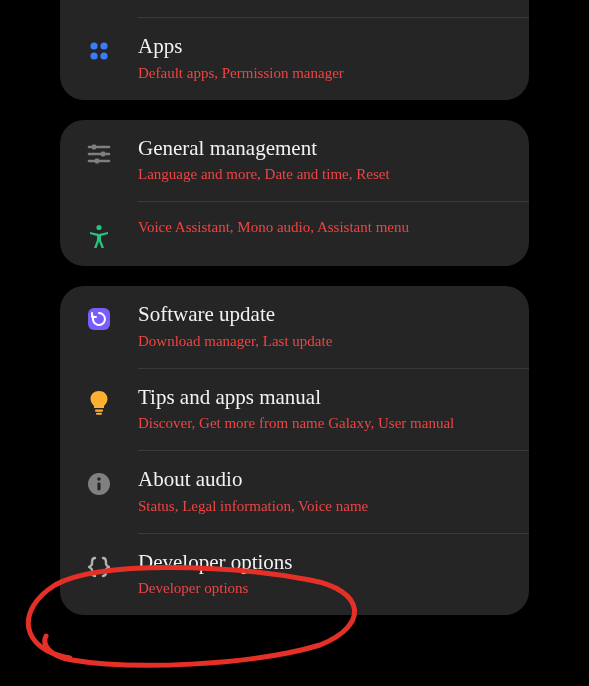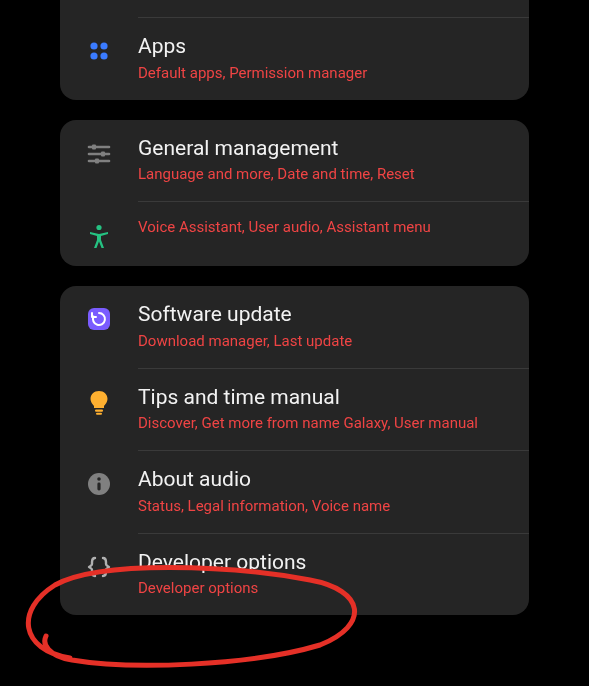--- a/index.html
+++ b/index.html
@@ -6,21 +6,21 @@
   body {
     background: #000000;
     font-family: -apple-system, BlinkMacSystemFont, "Segoe UI", Roboto, sans-serif;
     width: 589px;
     height: 686px;
     overflow: hidden;
     position: relative;
   }
   .card {
     background: #252525;
-    border-radius: 16px;
+    border-radius: 24px;
     margin: 0 60px;
     overflow: hidden;
   }
   .card-gap { height: 20px; }
   .item {
     display: flex;
     align-items: flex-start;
     padding: 15px 0 17px 0;
     cursor: pointer;
   }
@@ -28,20 +28,21 @@
     width: 78px;
     flex-shrink: 0;
     display: flex;
     justify-content: center;
     align-items: center;
     padding-top: 6px;
   }
   .text-col {
     flex: 1;
     padding-right: 0;
+    font-family: Liberation Serif, serif;
   }
   .title {
     color: #f2f2f2;
     font-size: 21px;
     font-weight: 400;
     line-height: 1.25;
     margin-bottom: 3px;
   }
   .subtitle {
     color: #ef4444;
@@ -122,21 +123,21 @@
   </div>
   <div class="divider"></div>
   <div class="item">
     <div class="icon-col">
       <svg width="26" height="26" viewBox="0 0 26 26">
         <circle cx="13" cy="4.5" r="2.6" fill="#25c282"></circle>
         <path d="M4 9 L13 11 L22 9 L22 11 L15 13 L15 17 L18 25 L15.5 25 L13 18.5 L10.5 25 L8 25 L11 17 L11 13 L4 11 Z" fill="#25c282"></path>
       </svg>
     </div>
     <div class="text-col">
-      <div class="subtitle">Voice Assistant, User audio, Assistant menu</div>
+      <div class="subtitle">Voice Assistant, Mono audio, Assistant menu</div>
     </div>
   </div>
 </div>
 
 <div class="card-gap"></div>
 
 <div class="card">
   <div class="item">
     <div class="icon-col">
       <svg width="24" height="24" viewBox="0 0 24 24">
@@ -153,21 +154,21 @@
   <div class="divider"></div>
   <div class="item">
     <div class="icon-col">
       <svg width="22" height="26" viewBox="0 0 22 26">
         <path d="M11 1 C6 1 2.5 4.5 2.5 9 C2.5 12 4.5 14 6 16 L6 18 L16 18 L16 16 C17.5 14 19.5 12 19.5 9 C19.5 4.5 16 1 11 1 Z" fill="#ffb030"></path>
         <rect x="7" y="19.5" width="8" height="2.2" rx="1" fill="#ffb030"></rect>
         <rect x="8" y="22.8" width="6" height="2" rx="1" fill="#ffb030"></rect>
       </svg>
     </div>
     <div class="text-col">
-      <div class="title">Tips and time manual</div>
+      <div class="title">Tips and apps manual</div>
       <div class="subtitle">Discover, Get more from name Galaxy, User manual</div>
     </div>
   </div>
   <div class="divider"></div>
   <div class="item">
     <div class="icon-col">
       <svg width="24" height="24" viewBox="0 0 24 24">
         <circle cx="12" cy="12" r="11" fill="#808080"></circle>
         <circle cx="12" cy="7" r="1.8" fill="#252525"></circle>
         <rect x="10.4" y="10.5" width="3.2" height="8" rx="1.4" fill="#252525"></rect>

